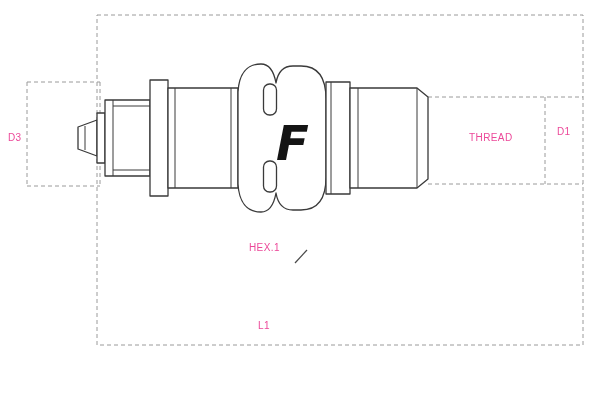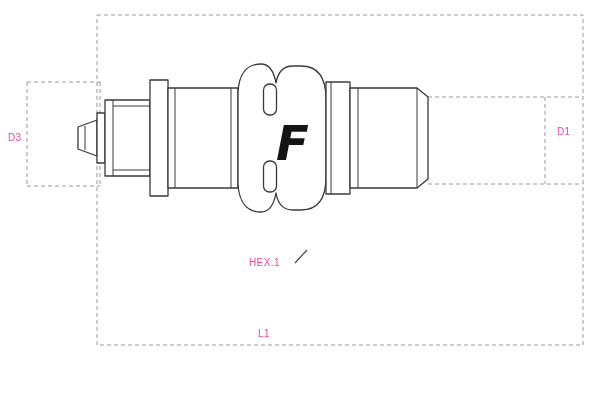--- a/index.html
+++ b/index.html
@@ -107,19 +107,20 @@
       <path class="part" d="M350,88 L417,88 L428,97 L428,179 L417,188 L350,188 Z"></path>
       <line class="detail" x1="358" y1="88" x2="358" y2="188"></line>
       <line class="detail" x1="417" y1="88" x2="417" y2="188"></line>
 
       <line class="leader" x1="295" y1="263" x2="307" y2="250"></line>
     </g>
   </svg>
 
   <span class="lbl" style="left:6px; top:130px">D3</span>
 
+  <span class="lbl" style="left:467px; top:130px">THREAD</span>
 
   <span class="lbl" style="left:555px; top:124px">D1</span>
 
-  <span class="lbl" style="left:247px; top:255px">HEX.1</span>
+  <span class="lbl" style="left:247px; top:240px">HEX.1</span>
 
-  <span class="lbl" style="left:256px; top:326px">L1</span>
+  <span class="lbl" style="left:256px; top:318px">L1</span>
 </div>
 
 </body></html>

